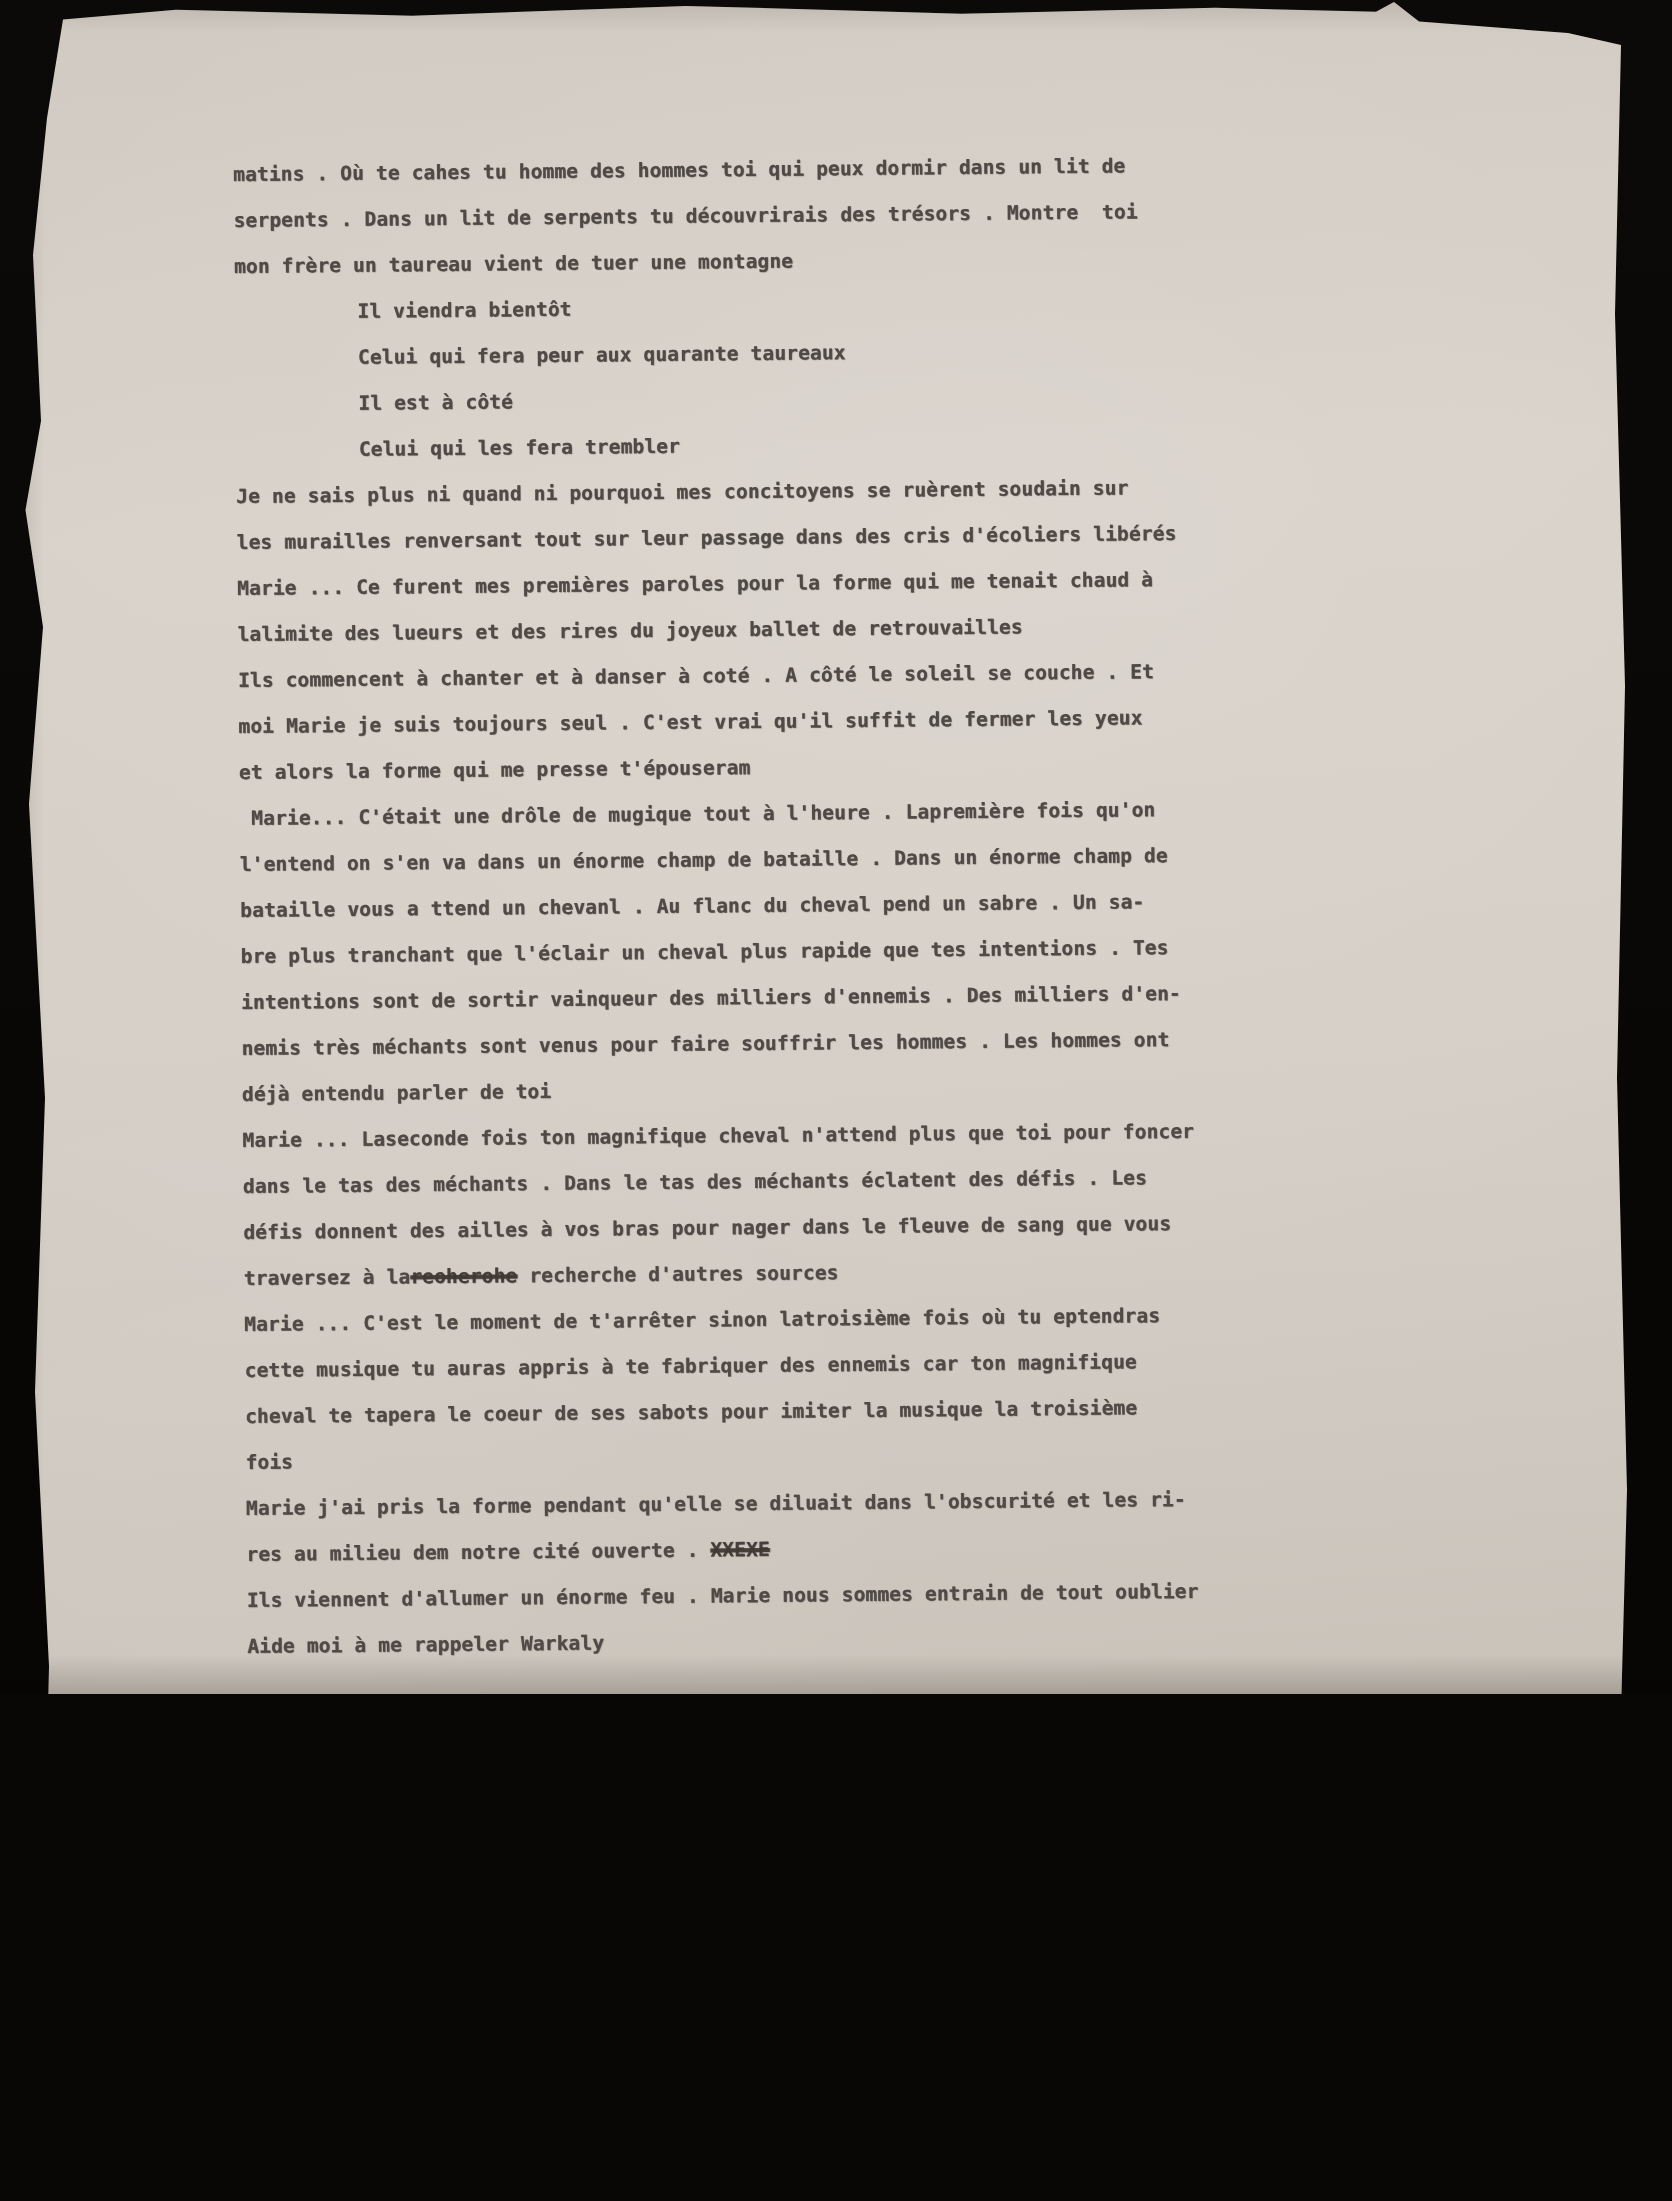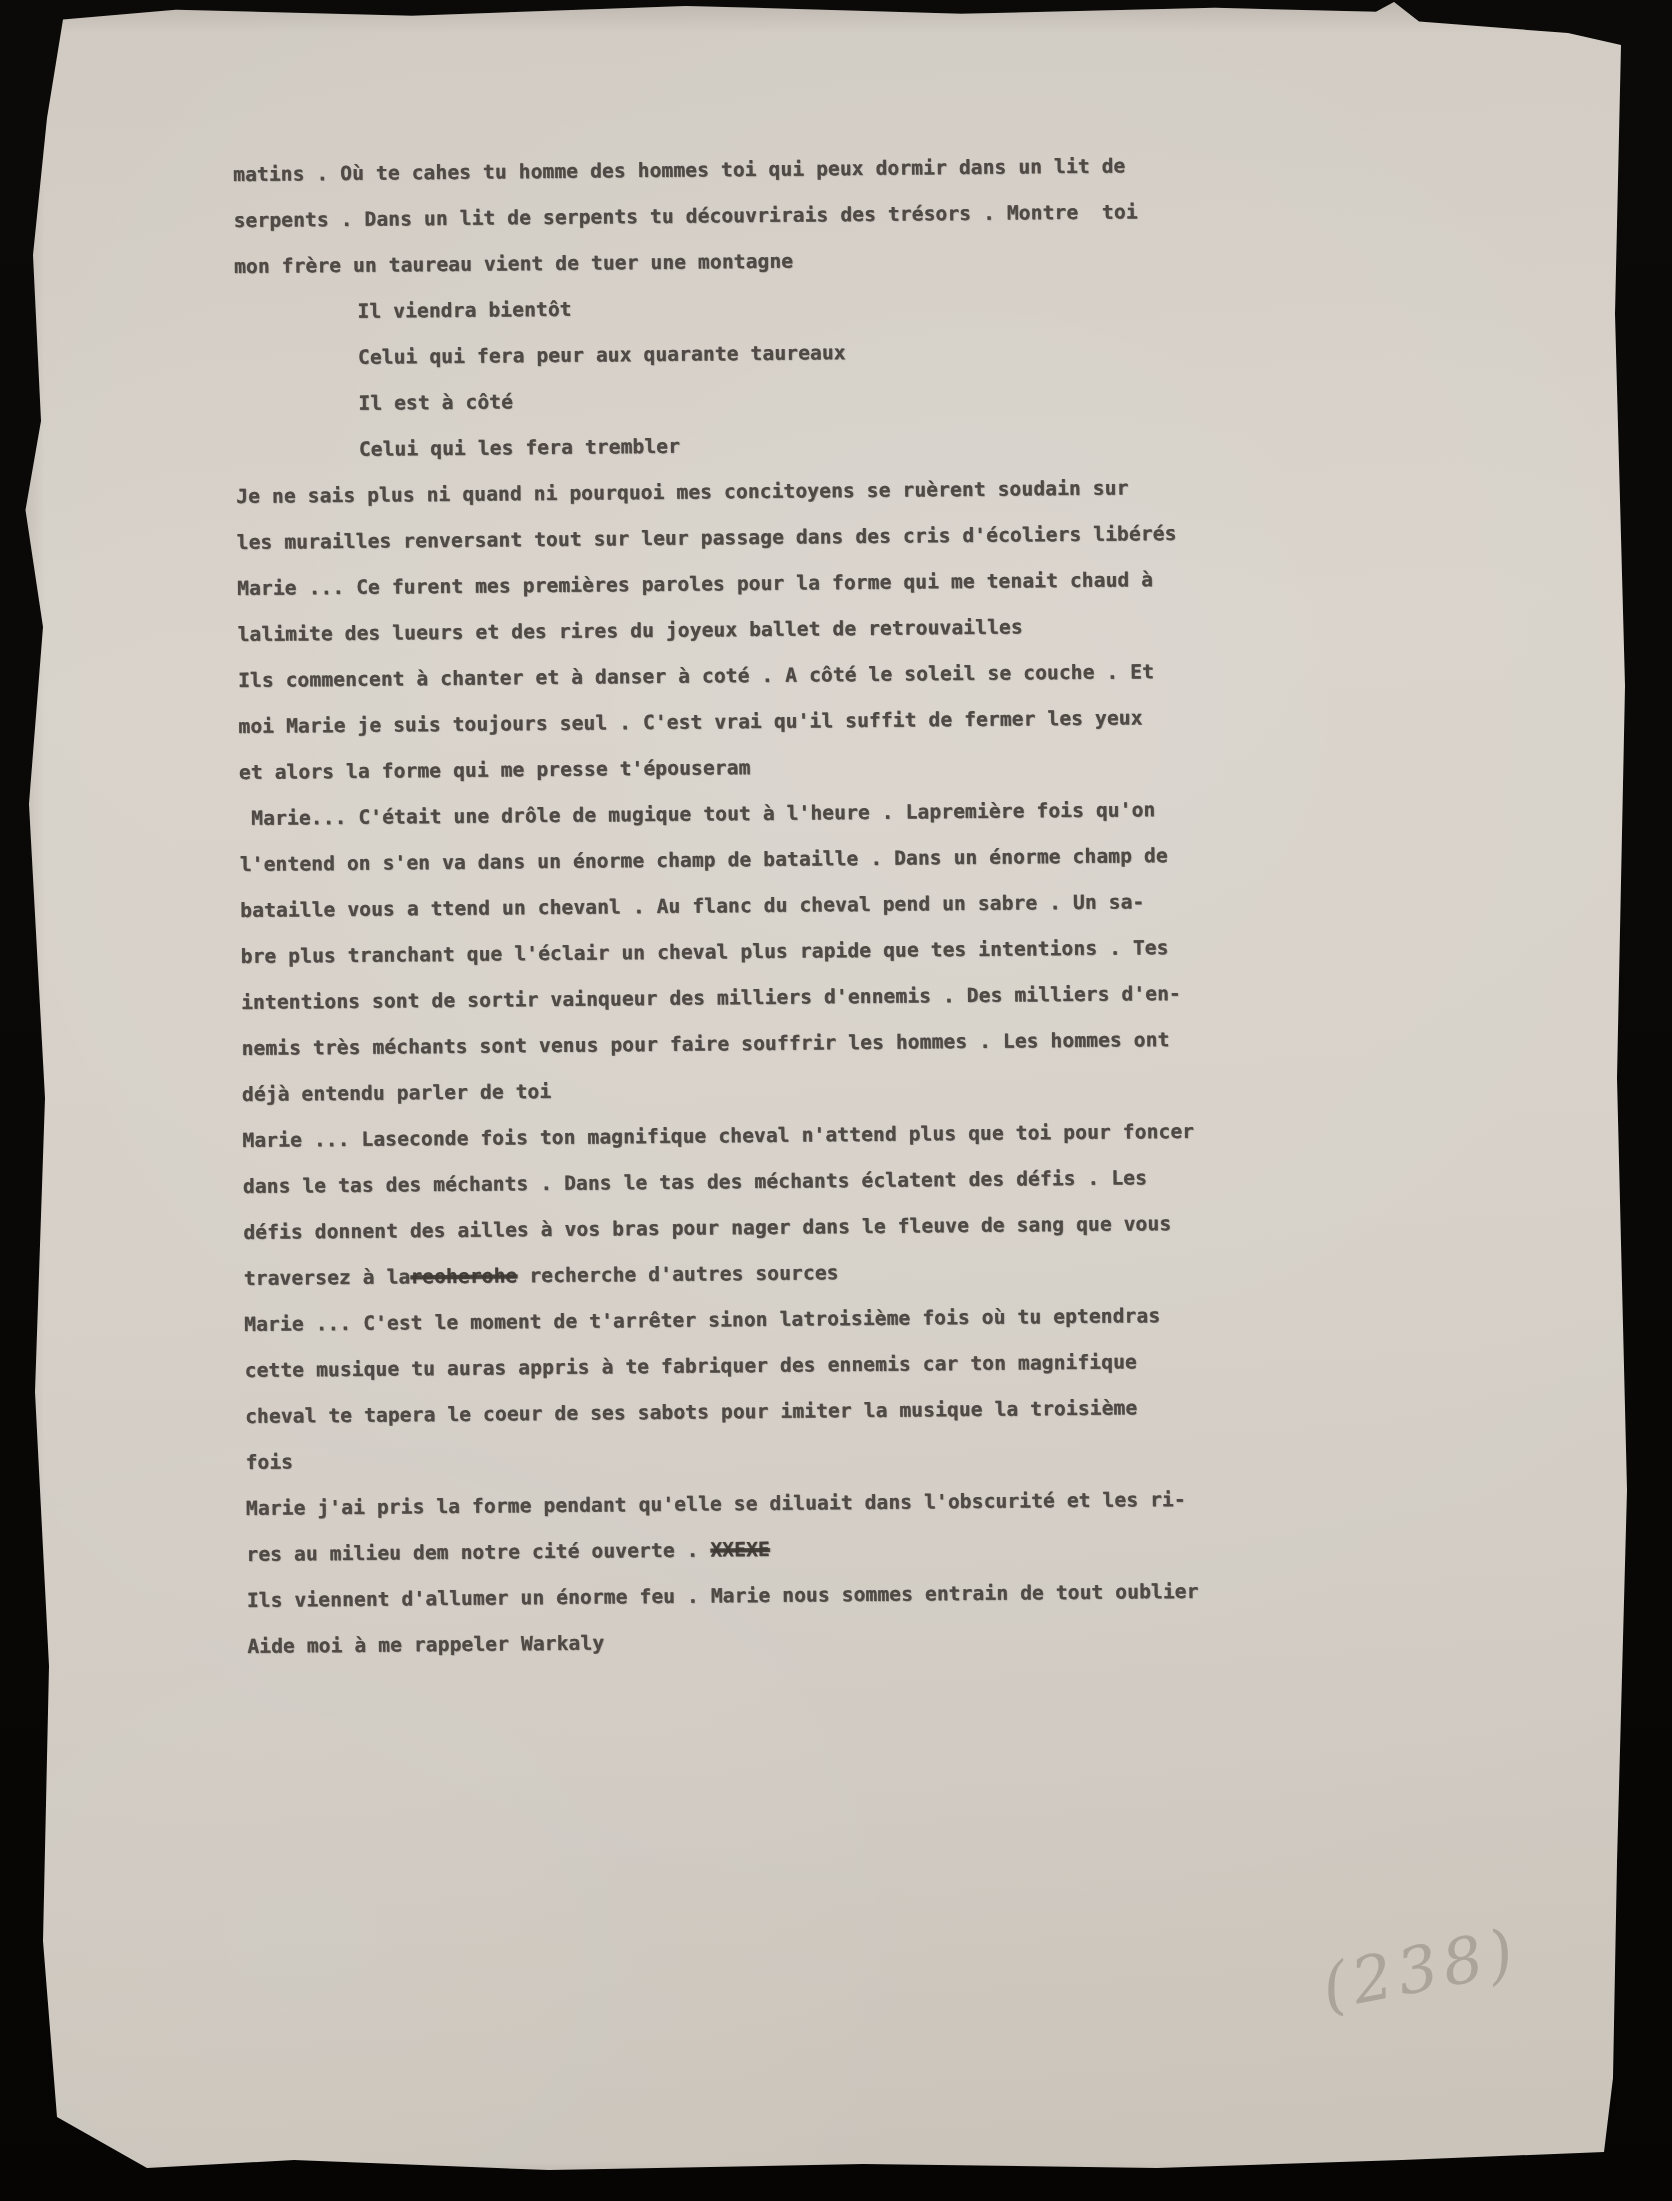--- a/index.html
+++ b/index.html
@@ -1,17 +1,17 @@
 <!DOCTYPE html>
 <html style="--background: #0a0807; --paper: #d3cdc5; --ink: #4f4a45; --pencil: #8f897f;"><head>
 <meta charset="utf-8">
 <style>
   html,body{margin:0;padding:0;background:#090706;}
   .canvas{
-    position:relative;width:1672px;height:2201px;overflow:hidden;
+    position:relative;width:1672px;height:1694px;overflow:hidden;
     background:linear-gradient(180deg,#0c0a08 0%,#0a0807 55%,#060504 100%);
     font-family:"DejaVu Sans Mono",monospace;
   }
   .paper{
     position:absolute;inset:0;
     background:
       radial-gradient(120% 85% at 58% 32%, rgba(255,255,255,0.10), rgba(0,0,0,0) 70%),
       radial-gradient(60% 40% at 18% 88%, rgba(255,255,255,0.05), rgba(0,0,0,0) 70%),
       linear-gradient(176deg,#cfc9c1 0%,#d7d1c9 30%,#d5cfc7 55%,#d0cac2 78%,#c9c3ba 100%);
     clip-path:polygon(

